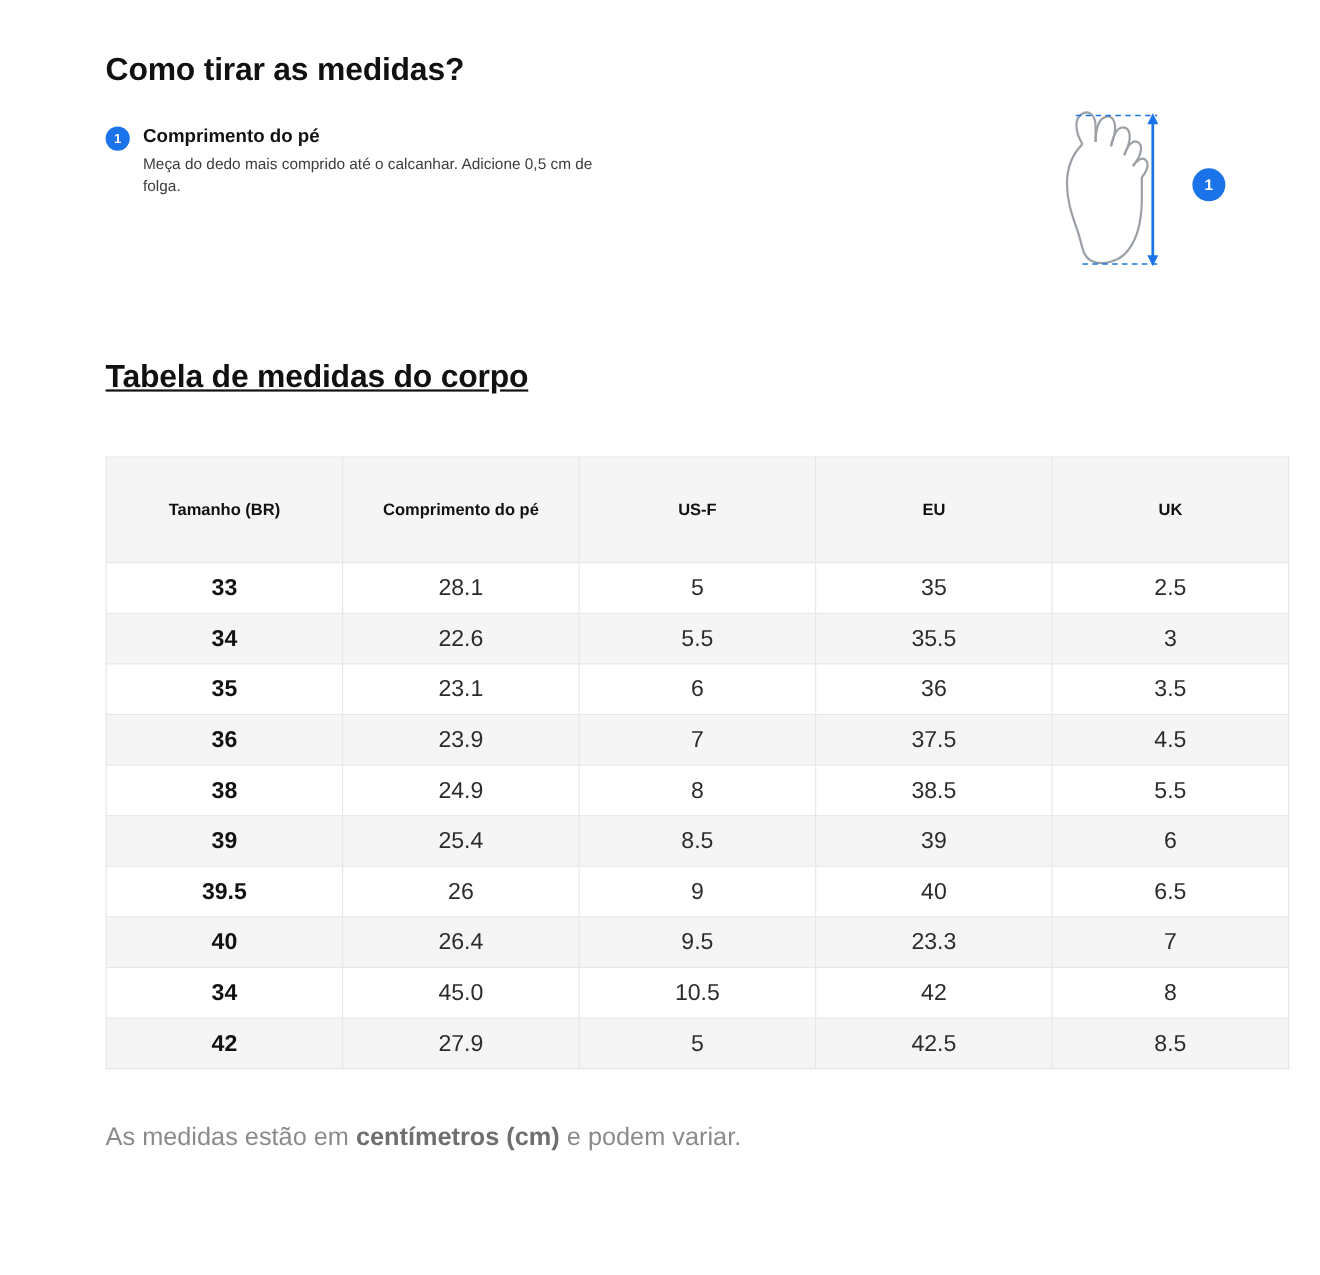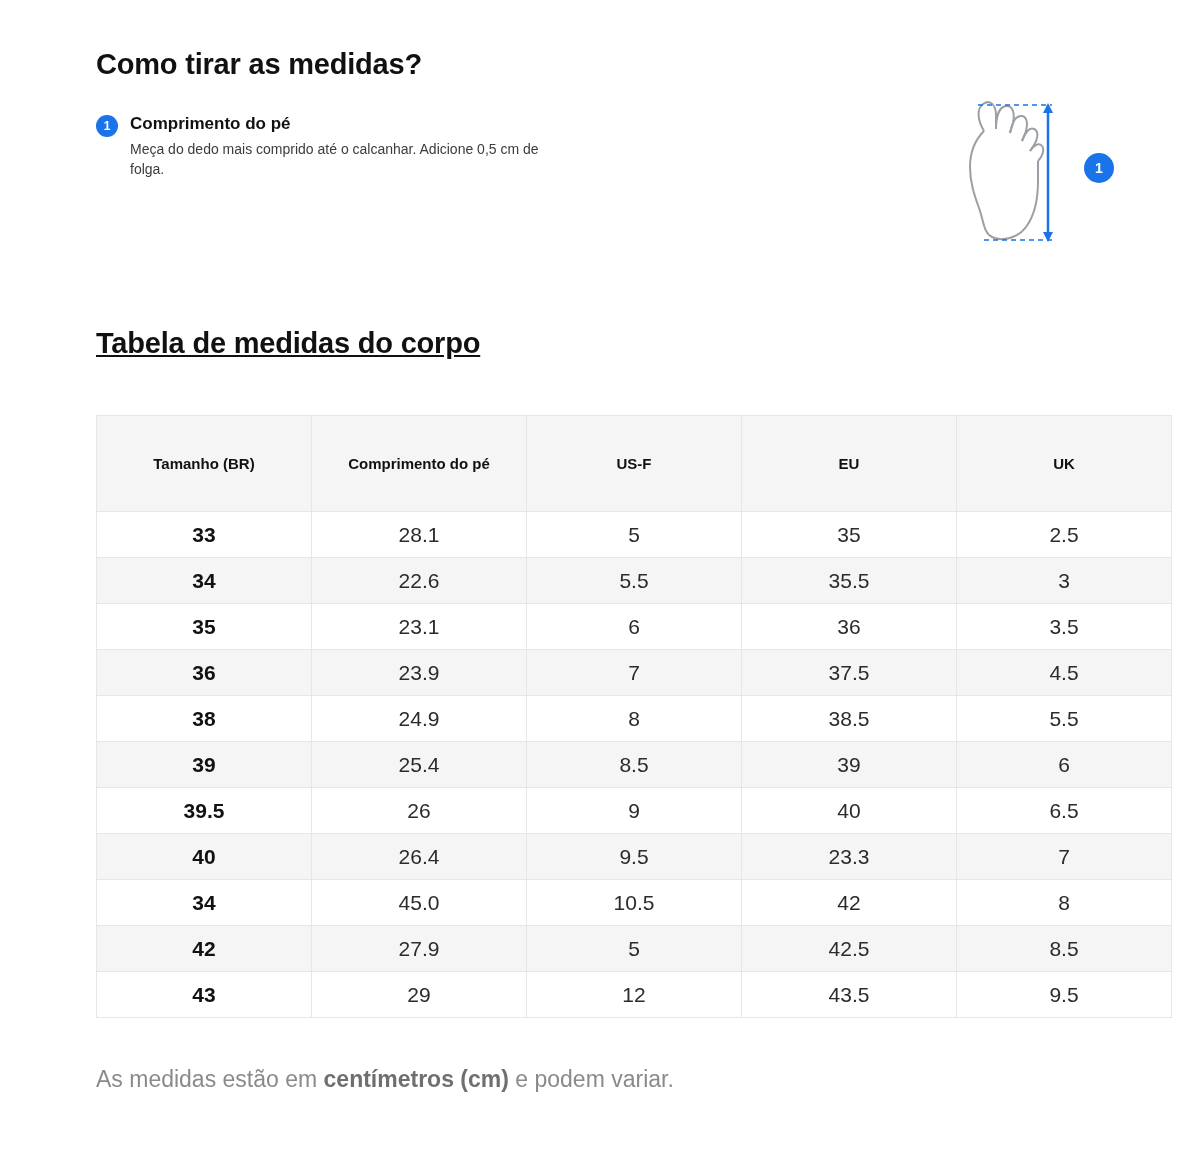--- a/index.html
+++ b/index.html
@@ -262,27 +262,20 @@
         <td>42</td>
         <td>8</td>
       </tr>
       <tr>
         <td class="first-col">42</td>
         <td>27.9</td>
         <td>5</td>
         <td>42.5</td>
         <td>8.5</td>
       </tr>
-      <tr>
-        <td class="first-col">43</td>
-        <td>29</td>
-        <td>12</td>
-        <td>43.5</td>
-        <td>9.5</td>
-      </tr>
     </tbody>
   </table>
 
   <p class="footnote">
     <span>As medidas estão em </span><b>centímetros (cm)</b><span> e podem variar.</span>
   </p>
 
 </div>
 
 </body></html>

